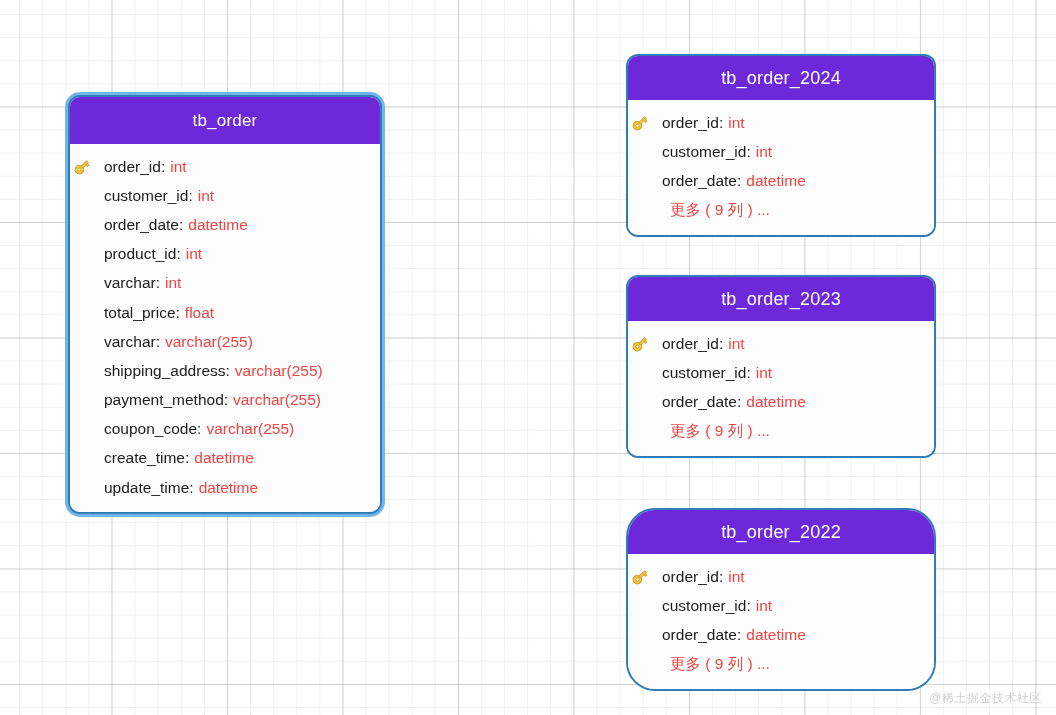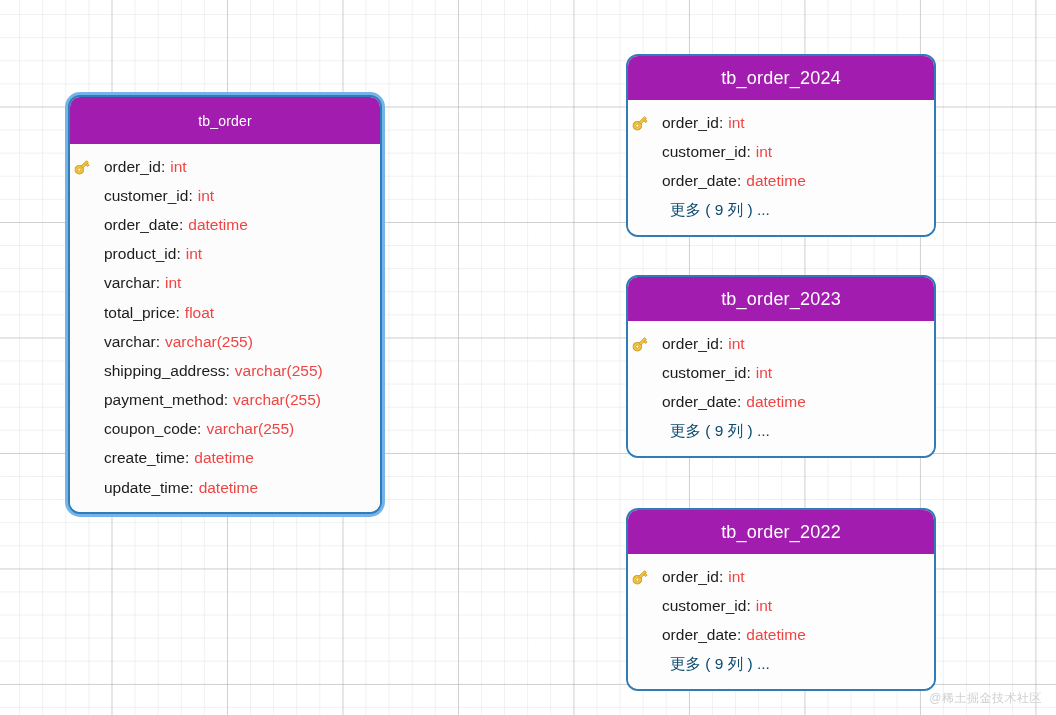--- a/index.html
+++ b/index.html
@@ -39,30 +39,30 @@
     border: 2px solid #2f7cb8;
     overflow: hidden;
   }
   .entity.selected {
     border: 2px solid #2f7cb8;
     box-shadow: 0 0 0 3px #74b4e8;
   }
 
   .entity-header {
     height: 44px;
-    background: #a21caf;
+    background: #6d28d9;
     color: #ffffff;
     display: flex;
     align-items: center;
     justify-content: center;
     font-size: 18px;
     letter-spacing: 0.2px;
     user-select: none;
   }
-  .entity.selected .entity-header { height: 47px; font-size: 14px; text-align: right; }
+  .entity.selected .entity-header { height: 47px; font-size: 17px; text-align: right; }
 
   .entity-body {
     padding: 8px 0 10px 0;
     background: #fdfdfd;
   }
   .entity.selected .entity-body { background: #fcfcfc; }
 
   .field-row {
     display: flex;
     align-items: center;
@@ -94,21 +94,21 @@
   .field-type {
     font-size: 15.5px;
     color: #ef4444;
   }
 
   .more-row {
     display: flex;
     align-items: center;
     height: 29.3px;
     padding-left: 42px;
-    color: #0c4a6e;
+    color: #ef4444;
     font-size: 15.5px;
     white-space: nowrap;
   }
 
   
   .watermark {
     position: absolute;
     right: 14px;
     bottom: 8px;
     font-size: 12px;
@@ -268,21 +268,21 @@
           </div>
           <div class="field-row">
             <span class="key-slot"></span>
             <span class="field-name">order_date</span>
             <span class="field-sep">:</span>
             <span class="field-type">datetime</span>
           </div>
           <div class="more-row">更多 ( 9 列 ) ...</div>
         </div>
       </div>
-      <div class="entity" style="left: 626px; top: 508px; width: 310px;">
+      <div class="entity" style="left: 626px; top: 508px; width: 310px; border-radius: 29px;">
         <div class="entity-header">tb_order_2022</div>
         <div class="entity-body">
           <div class="field-row">
             <span class="key-slot">
               <svg width="20" height="20" viewBox="0 0 24 24" aria-hidden="true">
                 <g transform="rotate(-45 12 12)">
                   <circle cx="7.5" cy="12" r="5.1" fill="#f4c542" stroke="#c99a1e" stroke-width="1.2"></circle>
                   <circle cx="7.5" cy="12" r="1.9" fill="#fdf3cf" stroke="#c99a1e" stroke-width="0.9"></circle>
                   <rect x="11.6" y="10.5" width="9.6" height="3" fill="#f4c542" stroke="#c99a1e" stroke-width="1"></rect>
                   <rect x="17.2" y="13.3" width="2.4" height="3.1" fill="#f4c542" stroke="#c99a1e" stroke-width="1"></rect>

